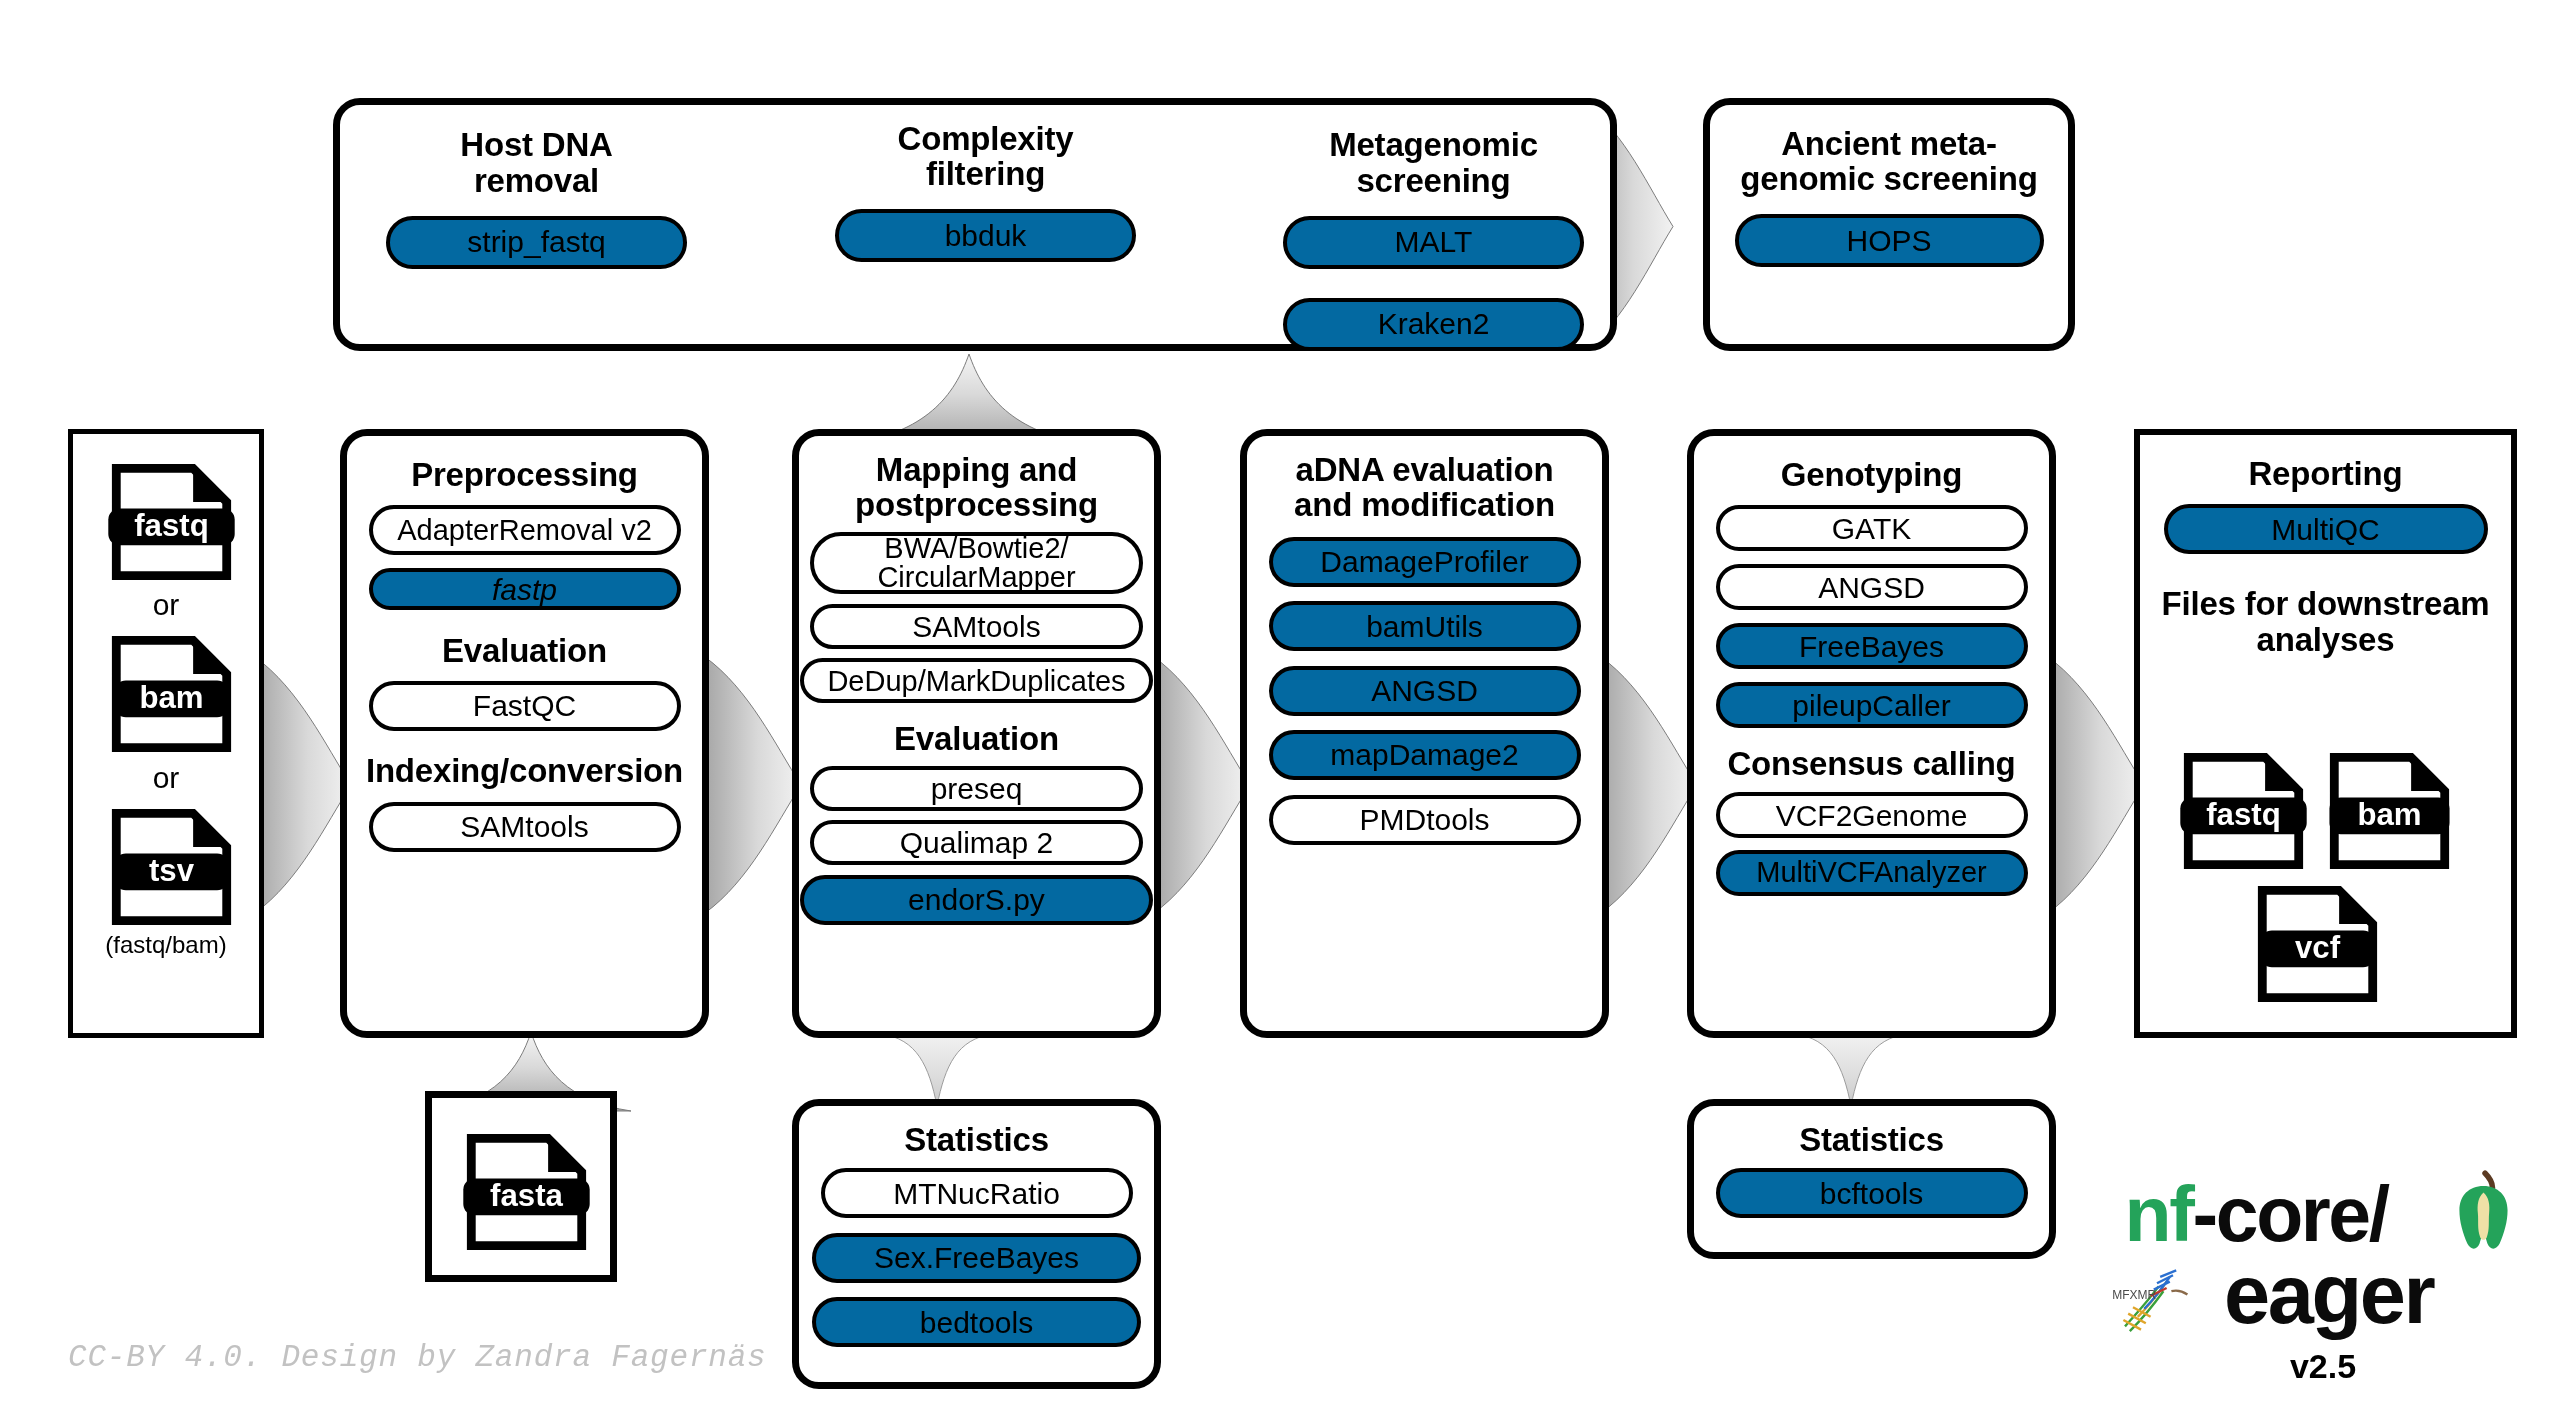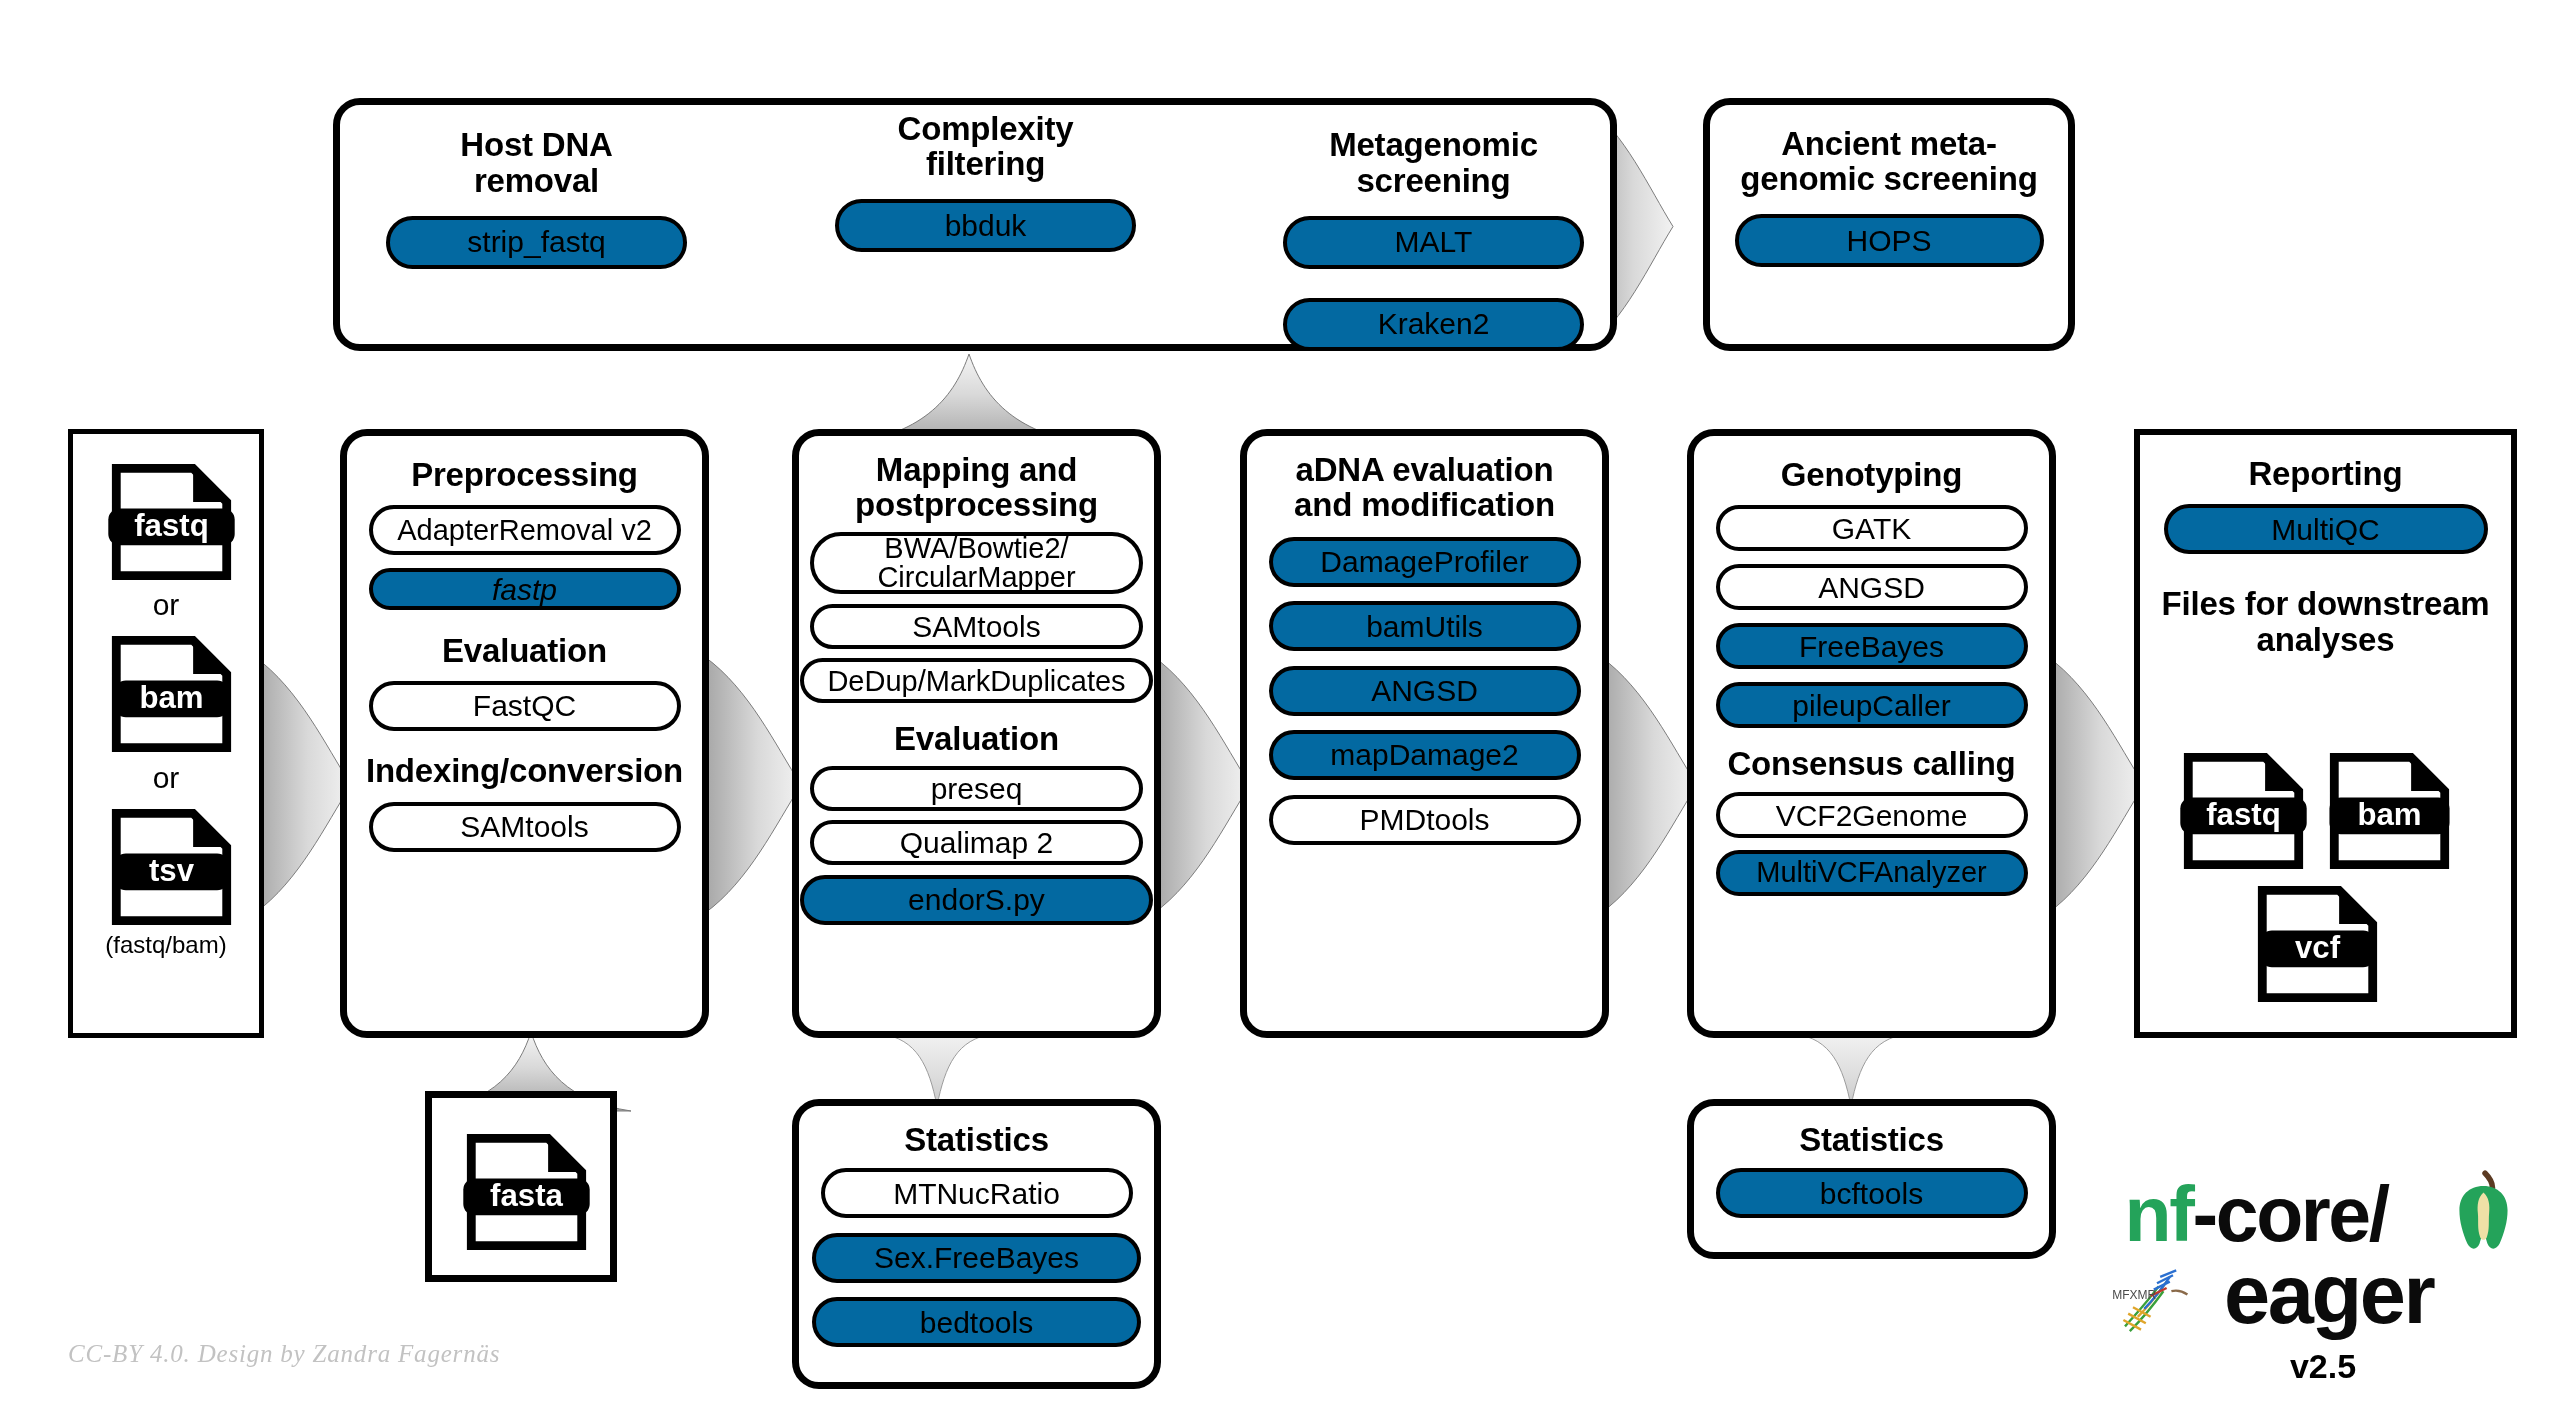--- a/index.html
+++ b/index.html
@@ -36,22 +36,22 @@
   
   .arrow{position:absolute;}
   .arrow svg{display:block;width:100%;height:100%;overflow:visible;}
 
   
   .fileicon{position:relative;}
   .fileicon svg{display:block;width:100%;height:100%;}
 
   
   .credit{
-    position:absolute;color:#c2c2c2;font-size:25px;
-    font-family:Liberation Serif, serif;font-style:italic;
+    position:absolute;color:#c2c2c2;font-size:31px;
+    font-family:Liberation Mono, monospace;font-style:italic;
     letter-spacing:0.8px;white-space:nowrap;
   }
 
   
   .logo{position:absolute;}
   .logo-l1,.logo-l2{font-weight:bold;letter-spacing:-2.4px;white-space:nowrap;}
   .logo-l1{font-size:77px;line-height:1;}
   .logo-l2{font-size:83px;line-height:1;}
   .logo-nf{color:#24a35a;}
   .logo-core{color:#0b0b0b;}
@@ -145,21 +145,21 @@
   <div class="box round" style="left:333px;top:98px;width:1284px;height:253px;">
 
     <div style="position:absolute;left:24px;top:22.4px;width:345px;">
       <div class="grp-title" style="white-space:pre-line;">Host DNA
 removal</div>
       <div class="pill green" style="margin:17.6px auto 0;width:301px;height:53px;">
         <span>strip_fastq</span>
       </div>
     </div>
 
-    <div style="position:absolute;left:473px;top:6px;width:345px;">
+    <div style="position:absolute;left:473px;top:16px;width:345px;">
       <div class="grp-title" style="white-space:pre-line;">Complexity
 filtering</div>
       <div class="pill green" style="margin:17.6px auto 0;width:301px;height:53px;">
         <span>bbduk</span>
       </div>
     </div>
 
     <div style="position:absolute;left:921px;top:22.4px;width:345px;">
       <div class="grp-title" style="white-space:pre-line;">Metagenomic
 screening</div>

